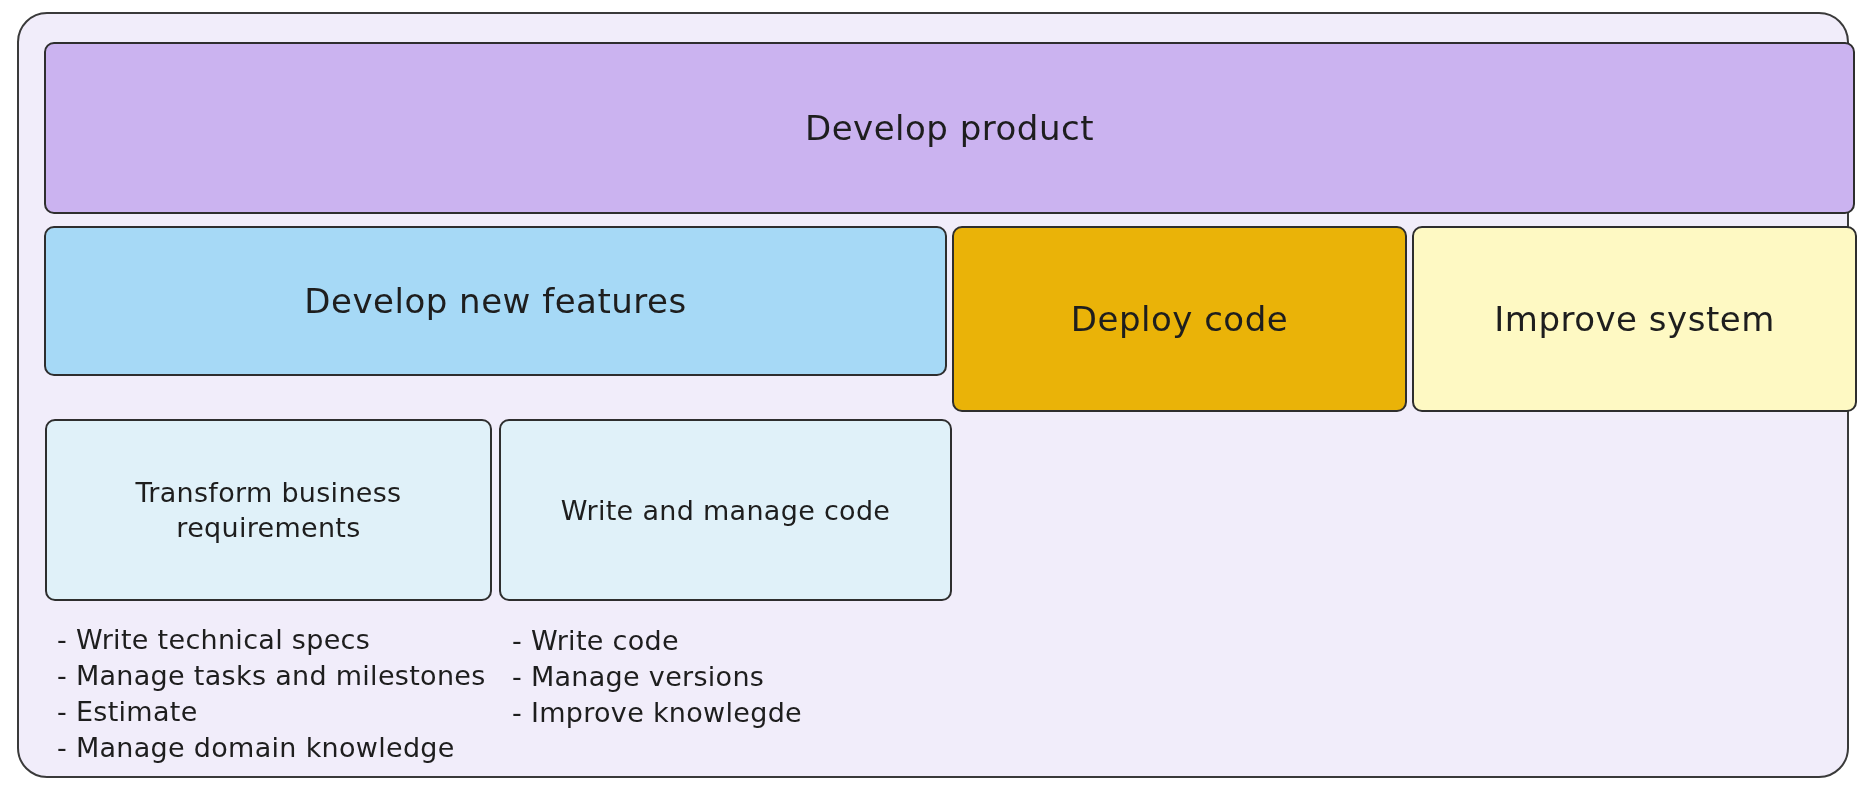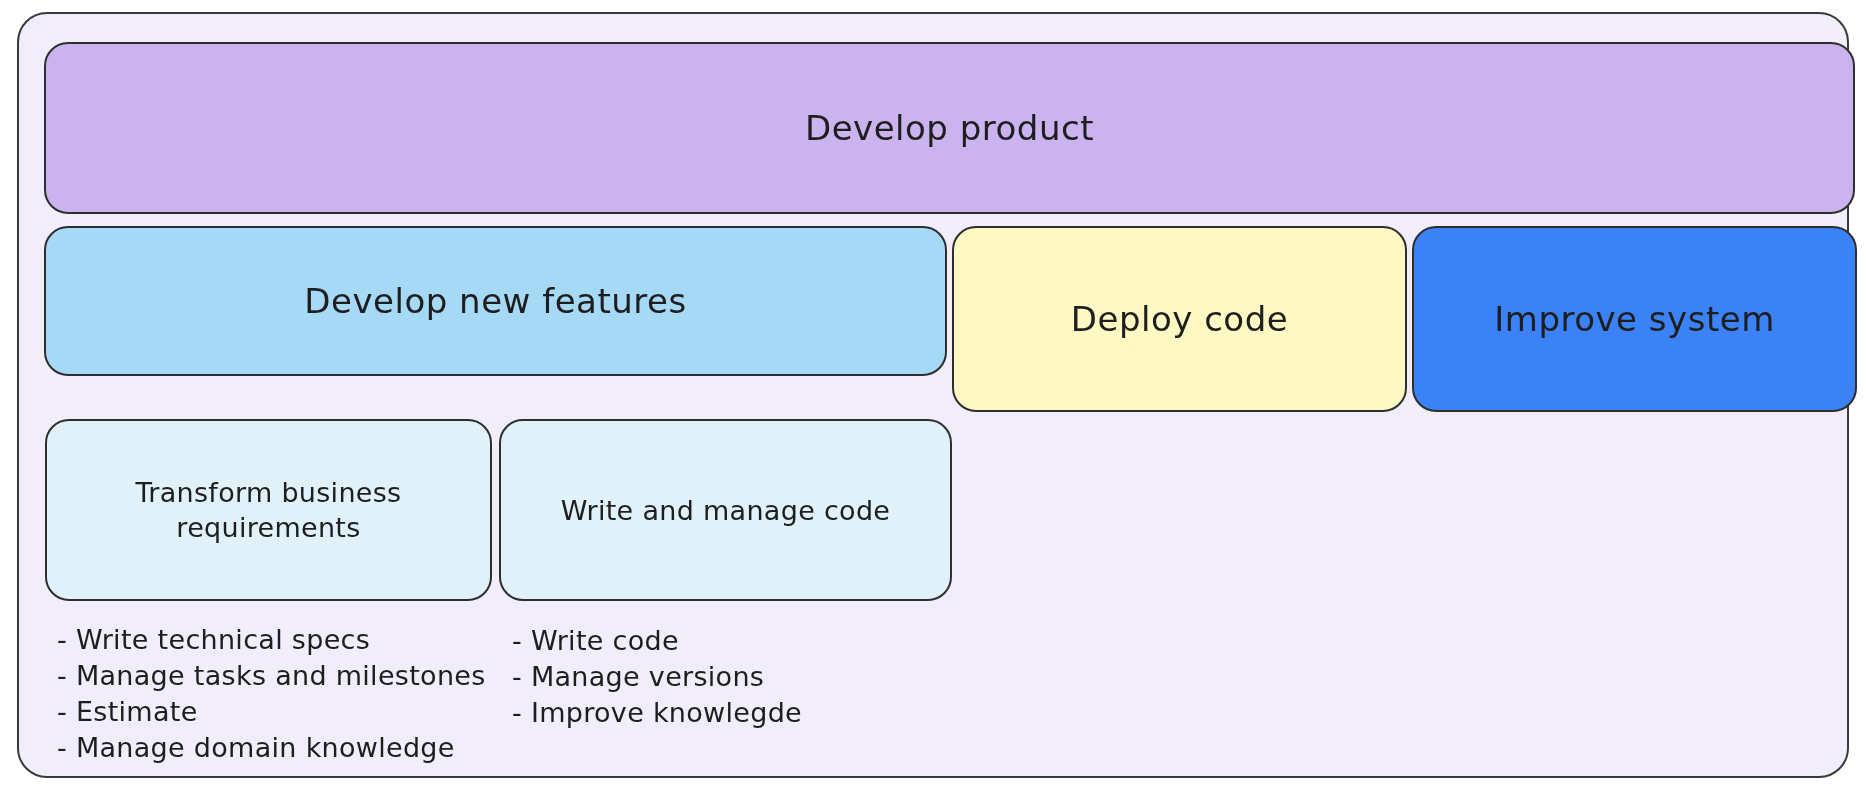--- a/index.html
+++ b/index.html
@@ -20,21 +20,21 @@
   .abs { position: absolute; box-sizing: border-box; }
 
   .container {
     left: 17px; top: 12px;
     width: 1832px; height: 766px;
     border: 2px solid #3a3a3a;
     border-radius: 30px;
   }
   .box {
     border: 2px solid #2e2e2e;
-    border-radius: 24px;
+    border-radius: 10px;
     display: flex;
     align-items: center;
     justify-content: center;
     text-align: center;
   }
   .box-label-lg {
     font-size: 34px;
     line-height: 44px;
     letter-spacing: 0.5px;
   }
@@ -68,25 +68,25 @@
   <div class="abs container" style="background-color: rgb(241, 237, 250);">
 
     <div class="abs box box-develop-product" style="background-color: rgb(203, 179, 240);">
       <span class="box-label-lg">Develop product</span>
     </div>
 
     <div class="abs box box-develop-features" style="background-color: rgb(166, 217, 246);">
       <span class="box-label-lg">Develop new features</span>
     </div>
 
-    <div class="abs box box-deploy-code" style="background-color: #fef9c3;">
+    <div class="abs box box-deploy-code" style="background-color: #eab308;">
       <span class="box-label-lg">Deploy code</span>
     </div>
 
-    <div class="abs box box-improve-system" style="background-color: #3b82f6;">
+    <div class="abs box box-improve-system" style="background-color: #fef9c3;">
       <span class="box-label-lg">Improve system</span>
     </div>
 
     <div class="abs box box-transform-reqs" style="background-color: rgb(224, 241, 249);">
       <span class="box-label-md">Transform business requirements</span>
     </div>
 
     <div class="abs box box-write-code" style="background-color: rgb(224, 241, 249);">
       <span class="box-label-md">Write and manage code</span>
     </div>

